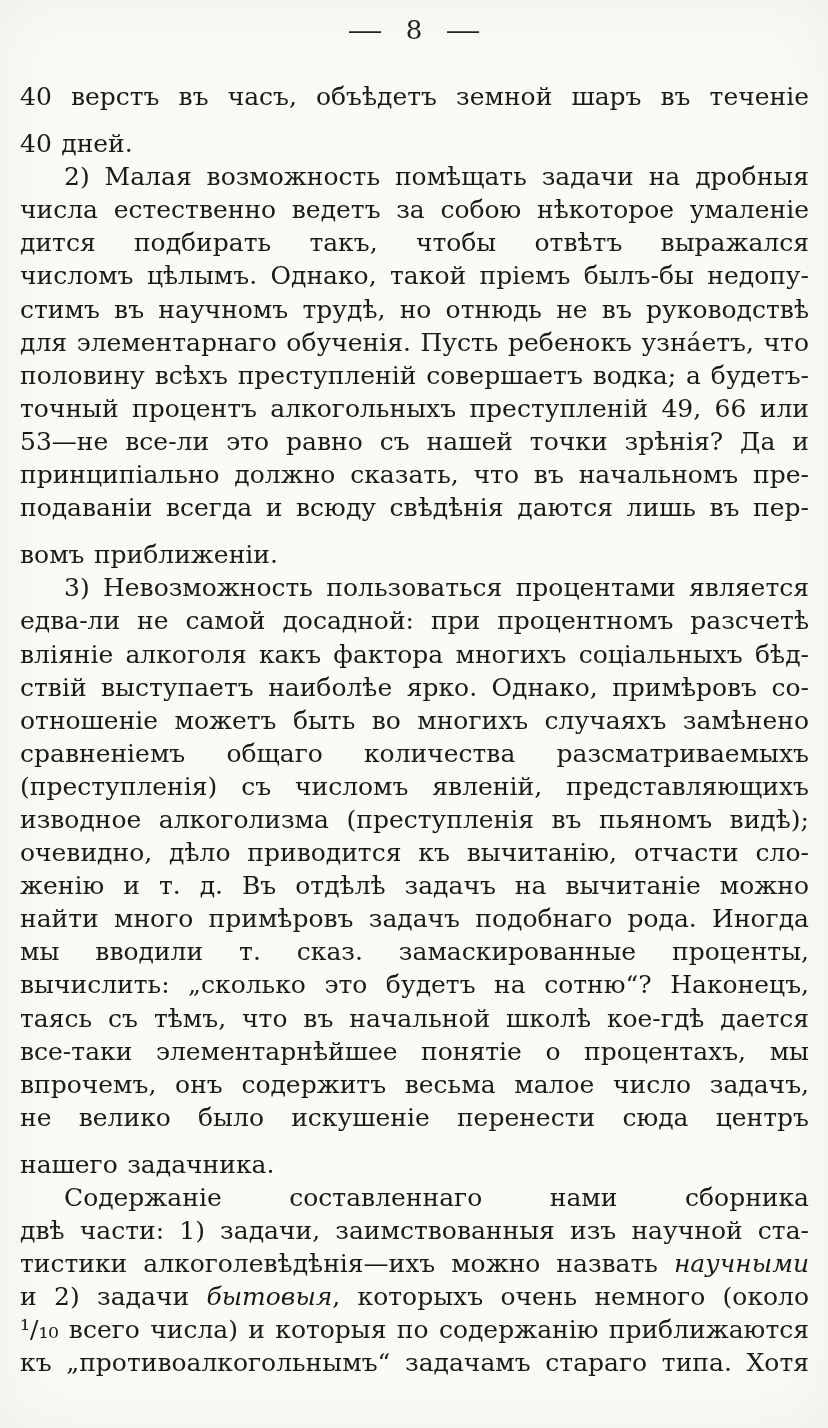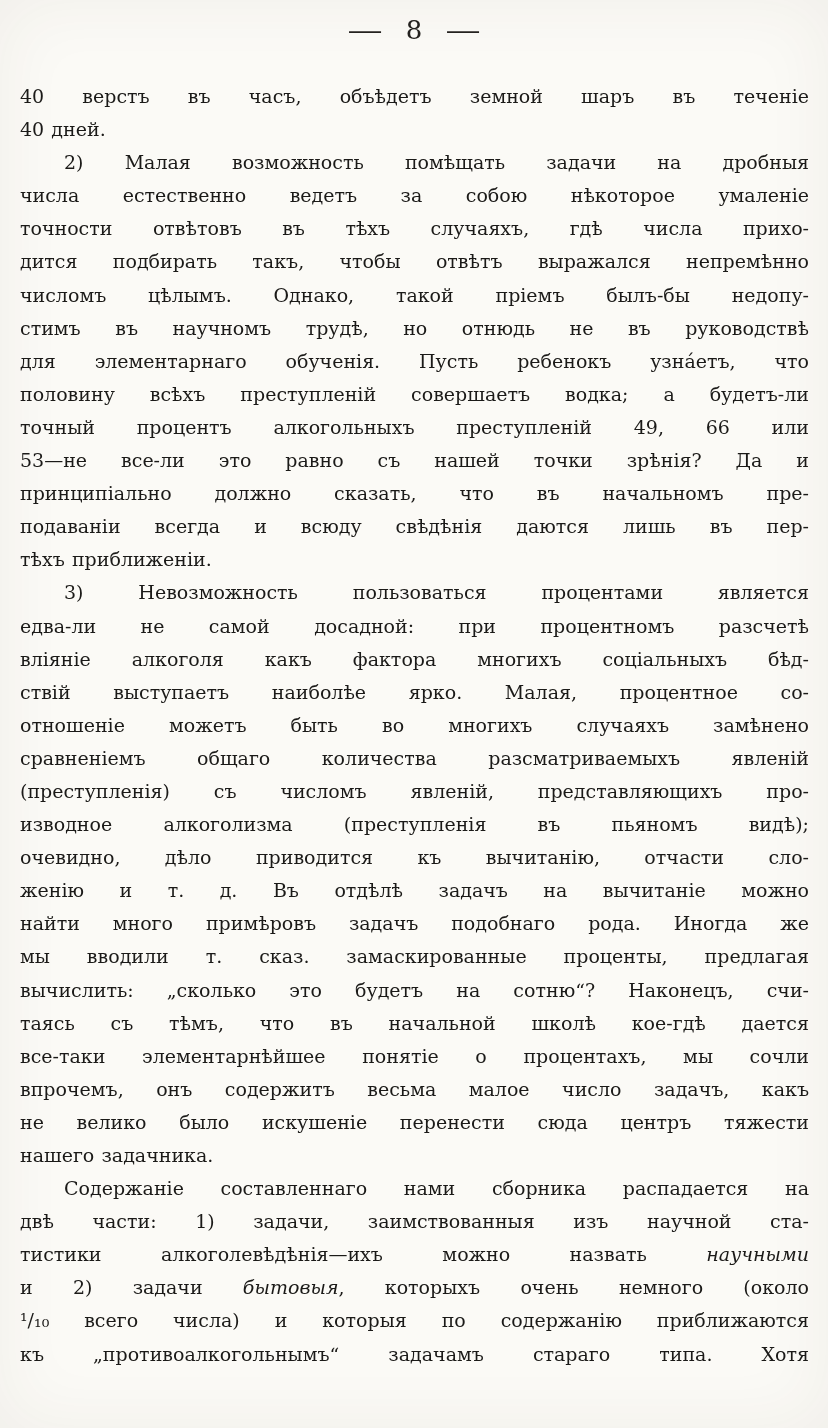--- a/index.html
+++ b/index.html
@@ -34,68 +34,68 @@
   .page-header .dash {
     letter-spacing: 0;
     transform: scaleX(1.35);
     display: inline-block;
   }
   .body-text {
     margin-top: 32px;
     padding: 0 19px 0 20px;
   }
   .line {
-    font-size: 19px;
+    font-size: 25px;
     line-height: 33.1px;
     height: 33.1px;
     overflow: hidden;
     text-align: justify;
     text-align-last: justify;
     word-spacing: 0.06em;
     white-space: normal;
   }
   .line.indent {
     text-indent: 44px;
   }
   .line.para-end {
     text-align: left;
     text-align-last: left;
+    margin-top: 14px;
   }
   .italic { font-style: italic; margin-top: 27px; }
   .bold-italic { font-style: italic; font-weight: normal; }
 </style>
 </head>
 <body>
 
 <div class="page">
   <div class="page-header">
     <span class="dash">—</span>
     <span>8</span>
     <span class="dash">—</span>
   </div>
   <div class="body-text">
       <div class="line"><span>40 верстъ въ часъ, объѣдетъ земной шаръ въ теченіе</span></div>
       <div class="line para-end"><span>40 дней.</span></div>
       <div class="line indent"><span>2) Малая возможность помѣщать задачи на дробныя</span></div>
       <div class="line"><span>числа естественно ведетъ за собою нѣкоторое умаленіе</span></div>
-      <div class="line"><span>точности отвѣтовъ въ тѣхъ случаяхъ, гдѣ числа прихо-</span></div>
       <div class="line"><span>дится подбирать такъ, чтобы отвѣтъ выражался непремѣнно</span></div>
       <div class="line"><span>числомъ цѣлымъ. Однако, такой пріемъ былъ-бы недопу-</span></div>
       <div class="line"><span>стимъ въ научномъ трудѣ, но отнюдь не въ руководствѣ</span></div>
       <div class="line"><span>для элементарнаго обученія. Пусть ребенокъ узна́етъ, что</span></div>
       <div class="line"><span>половину всѣхъ преступленій совершаетъ водка; а будетъ-ли</span></div>
       <div class="line"><span>точный процентъ алкогольныхъ преступленій 49, 66 или</span></div>
       <div class="line"><span>53—не все-ли это равно съ нашей точки зрѣнія? Да и</span></div>
       <div class="line"><span>принципіально должно сказать, что въ начальномъ пре-</span></div>
       <div class="line"><span>подаваніи всегда и всюду свѣдѣнія даются лишь въ пер-</span></div>
-      <div class="line para-end"><span>тѣхъ приближеніи.</span></div>
+      <div class="line para-end"><span>вомъ приближеніи.</span></div>
       <div class="line indent"><span>3) Невозможность пользоваться процентами является</span></div>
       <div class="line"><span>едва-ли не самой досадной: при процентномъ разсчетѣ</span></div>
       <div class="line"><span>вліяніе алкоголя какъ фактора многихъ соціальныхъ бѣд-</span></div>
-      <div class="line"><span>ствій выступаетъ наиболѣе ярко. Малая, процентное со-</span></div>
+      <div class="line"><span>ствій выступаетъ наиболѣе ярко. Однако, примѣровъ со-</span></div>
       <div class="line"><span>отношеніе можетъ быть во многихъ случаяхъ замѣнено</span></div>
       <div class="line"><span>сравненіемъ общаго количества разсматриваемыхъ явленій</span></div>
       <div class="line"><span>(преступленія) съ числомъ явленій, представляющихъ про-</span></div>
       <div class="line"><span>изводное алкоголизма (преступленія въ пьяномъ видѣ);</span></div>
       <div class="line"><span>очевидно, дѣло приводится къ вычитанію, отчасти сло-</span></div>
       <div class="line"><span>женію и т. д. Въ отдѣлѣ задачъ на вычитаніе можно</span></div>
       <div class="line"><span>найти много примѣровъ задачъ подобнаго рода. Иногда же</span></div>
       <div class="line"><span>мы вводили т. сказ. замаскированные проценты, предлагая</span></div>
       <div class="line"><span>вычислить: „сколько это будетъ на сотню“? Наконецъ, счи-</span></div>
       <div class="line"><span>таясь съ тѣмъ, что въ начальной школѣ кое-гдѣ дается</span></div>

